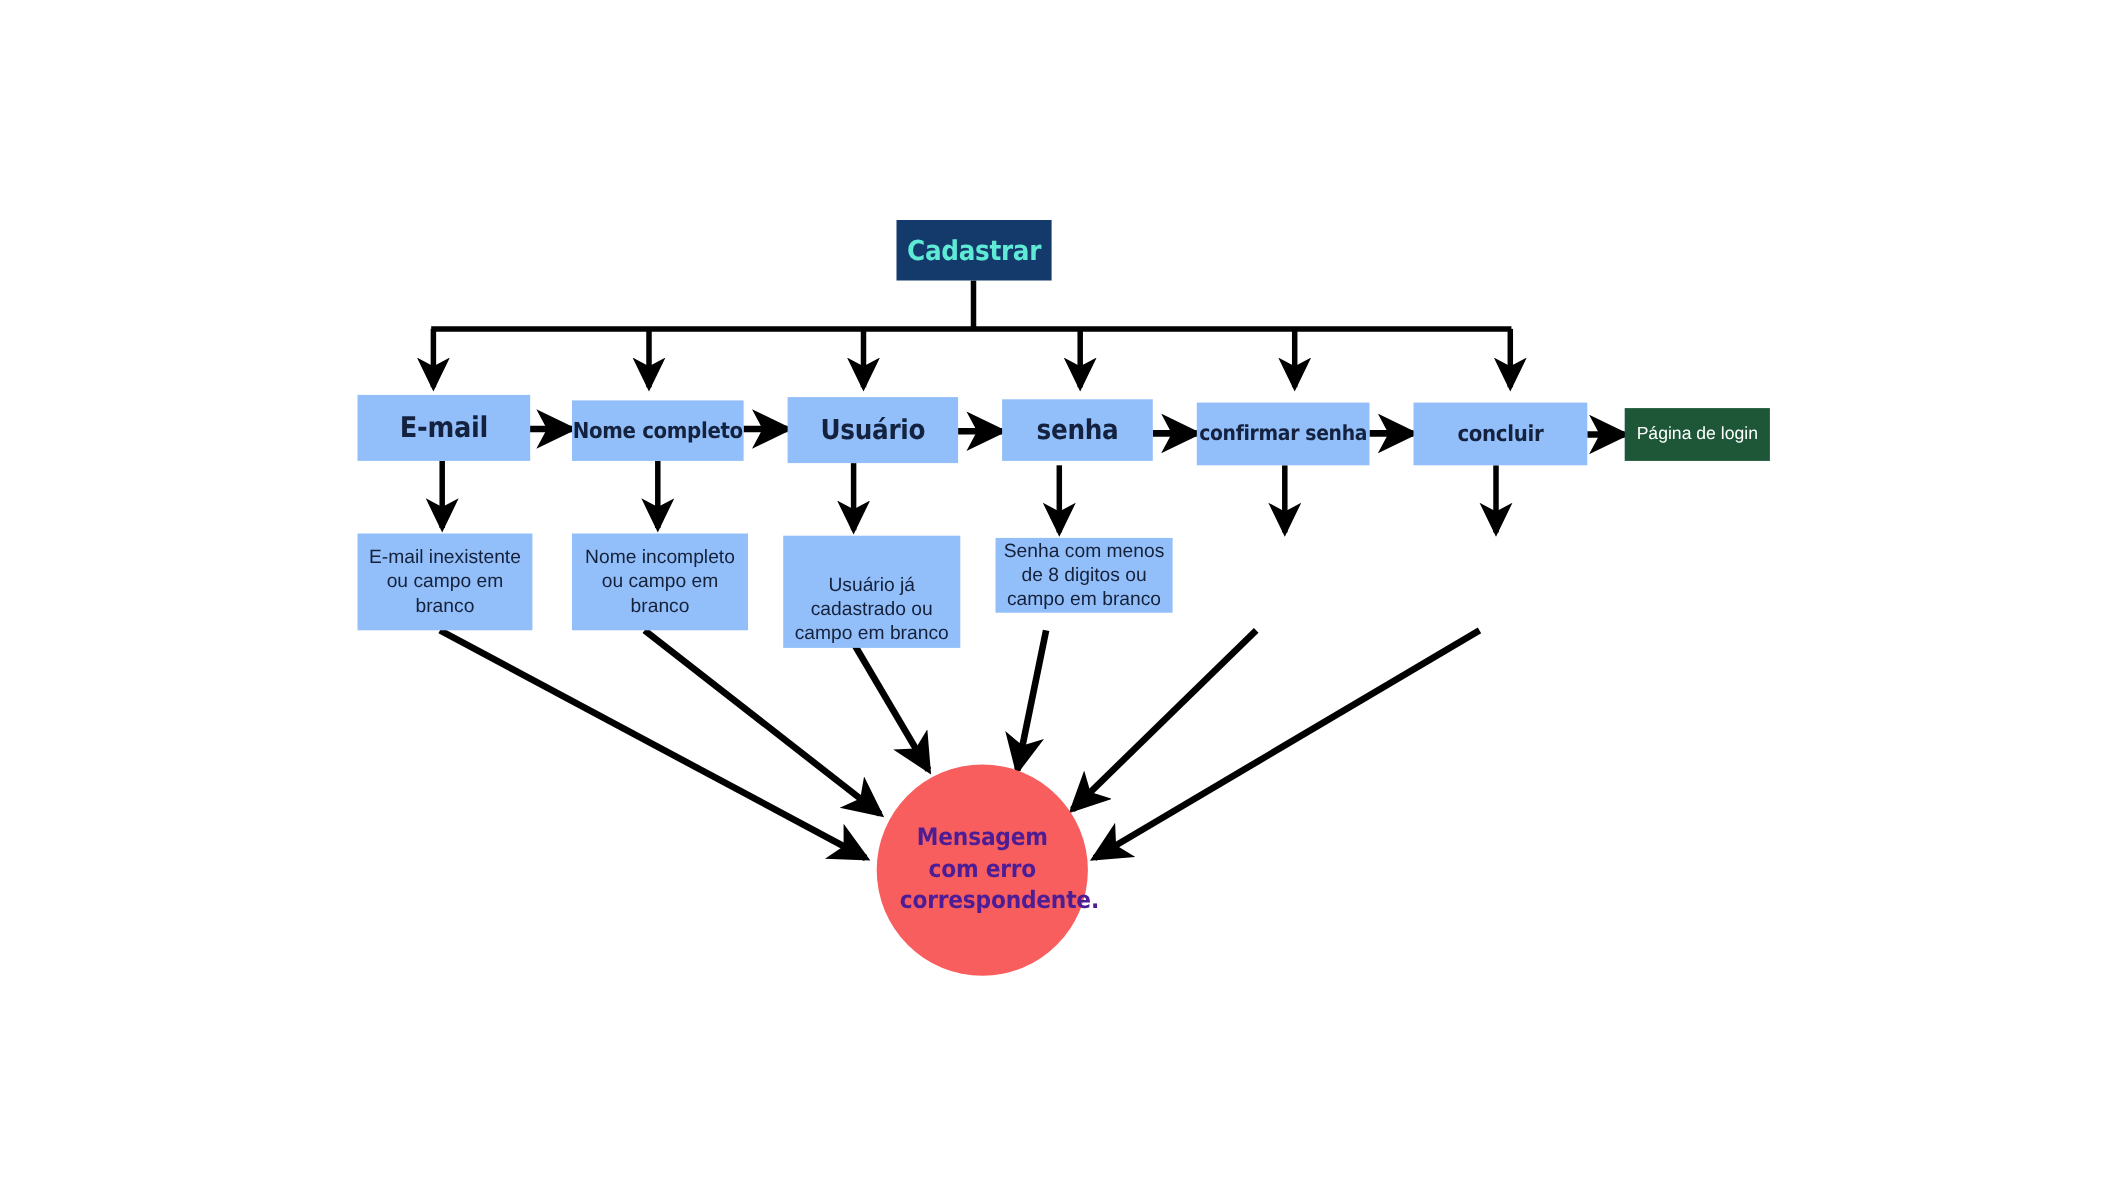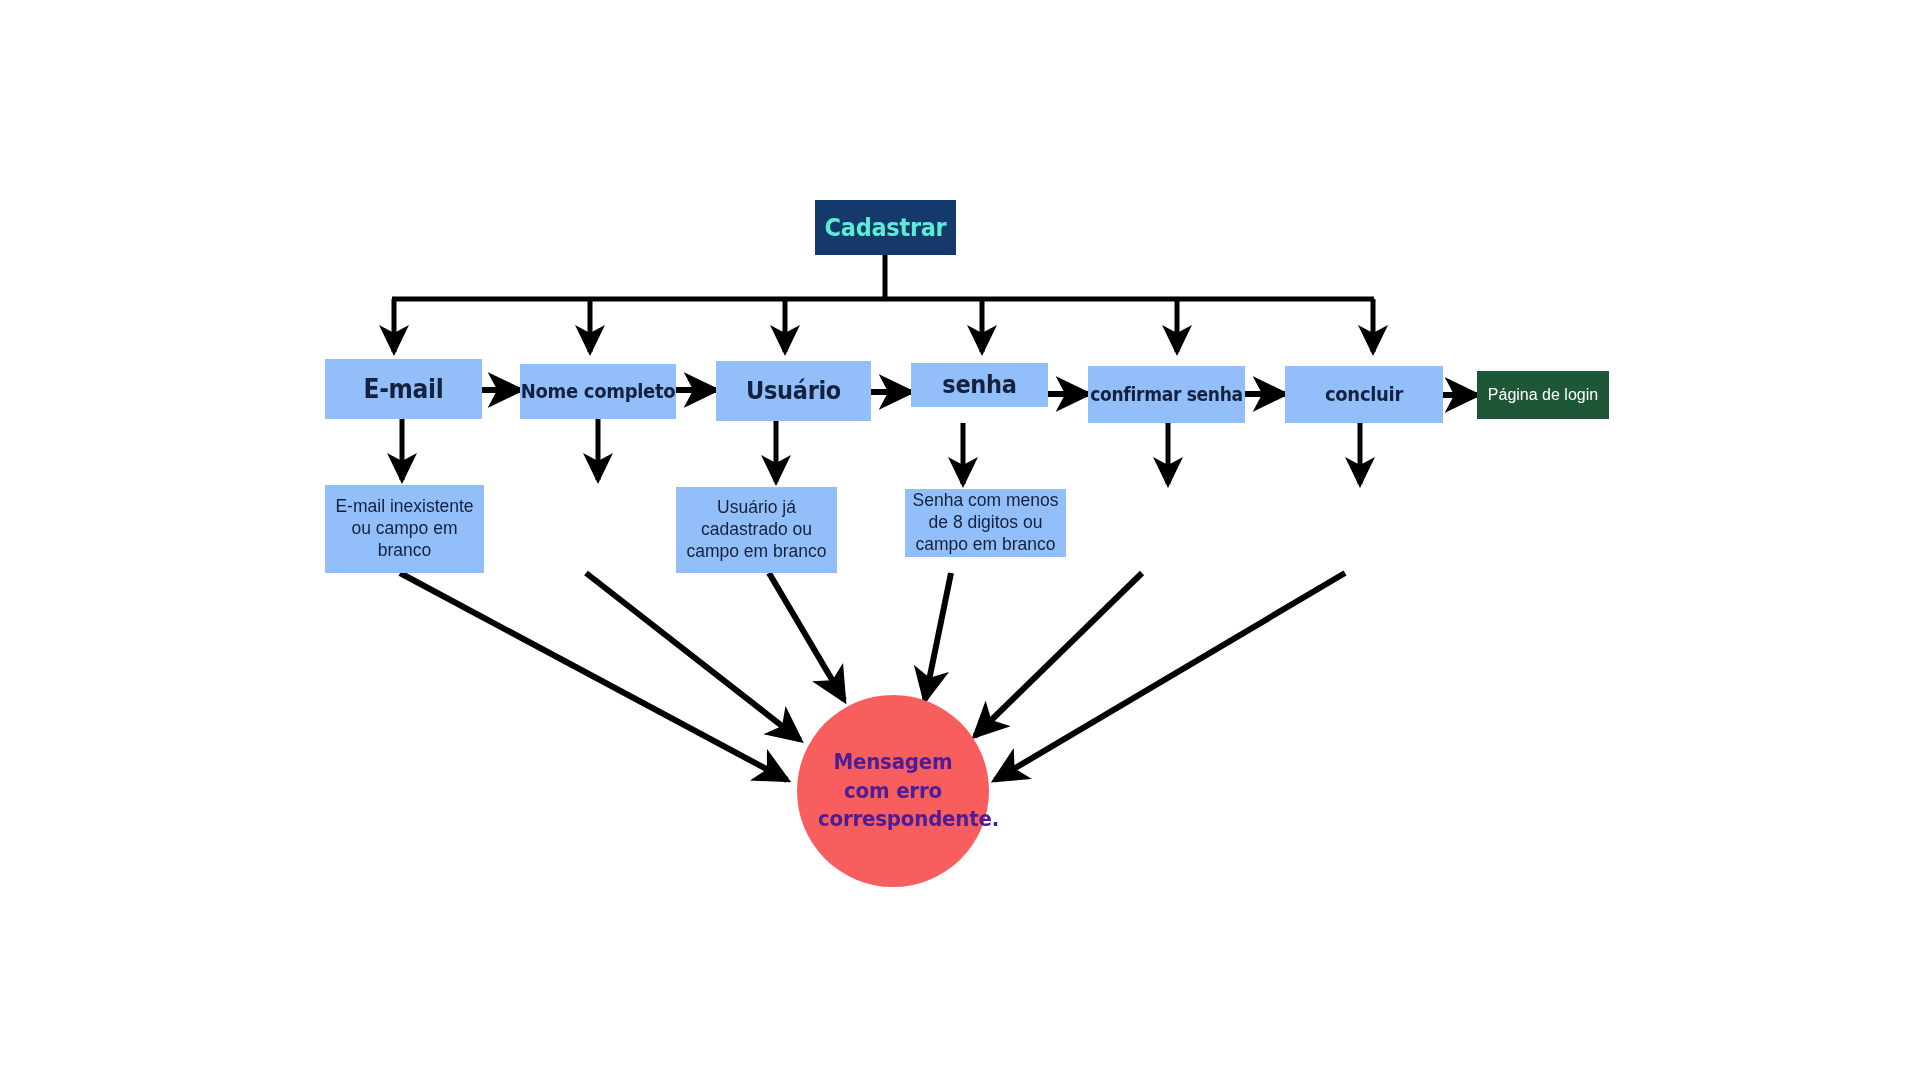--- a/index.html
+++ b/index.html
@@ -136,42 +136,45 @@
   </div>
 
   <div class="node node-step" style="left:520px; top:364px; width:156px; height:55px; font-size:20px;">
     <span class="node-label">Nome completo</span>
   </div>
 
   <div class="node node-step" style="left:716px; top:361px; width:155px; height:60px; font-size:25px;">
     <span class="node-label">Usuário</span>
   </div>
 
-  <div class="node node-step" style="left:911px; top:363px; width:137px; height:44px; font-size:25px;">
+  <div class="node node-step" style="left:911px; top:363px; width:137px; height:56px; font-size:25px;">
     <span class="node-label">senha</span>
   </div>
 
   <div class="node node-step" style="left:1088px; top:366px; width:157px; height:57px; font-size:19px;">
     <span class="node-label">confirmar senha</span>
   </div>
 
   <div class="node node-step" style="left:1285px; top:366px; width:158px; height:57px; font-size:20px;">
     <span class="node-label">concluir</span>
   </div>
 
   <div class="node node-terminal" style="left:1477px; top:371px; width:132px; height:48px;">
     <span class="node-label">Página de login</span>
   </div>
 
   <div class="node node-error" style="left:325px; top:485px; width:159px; height:88px;">
     <span class="node-label">E-mail inexistente ou campo em branco</span>
   </div>
 
+  <div class="node node-error" style="left:520px; top:485px; width:160px; height:88px;">
+    <span class="node-label">Nome incompleto ou campo em branco</span>
+  </div>
 
-  <div class="node node-error" style="left:676px; top:487px; width:161px; height:86px;">
+  <div class="node node-error" style="left:712px; top:487px; width:161px; height:102px;align-items:flex-end;">
     <span class="node-label">Usuário já cadastrado ou campo em branco</span>
   </div>
 
   <div class="node node-error" style="left:905px; top:489px; width:161px; height:68px;">
     <span class="node-label">Senha com menos de 8 digitos ou campo em branco</span>
   </div>
 
 
 
   <div class="node node-circle" style="left:797px; top:695px; width:192px; height:192px;">

